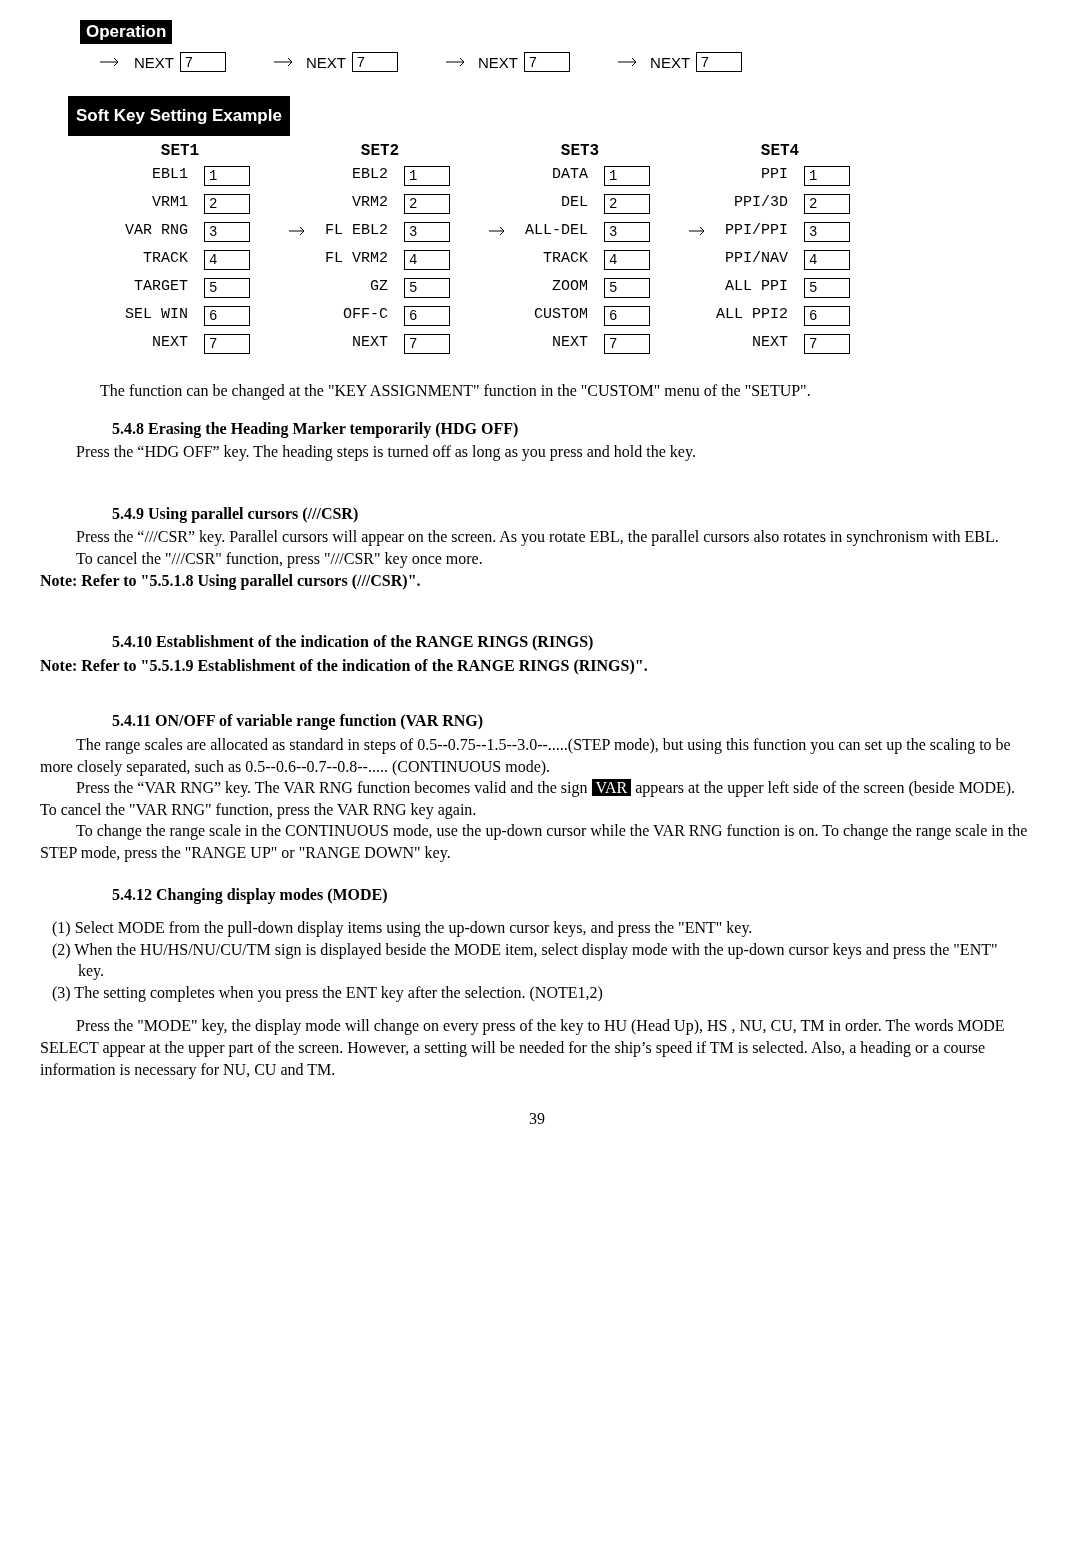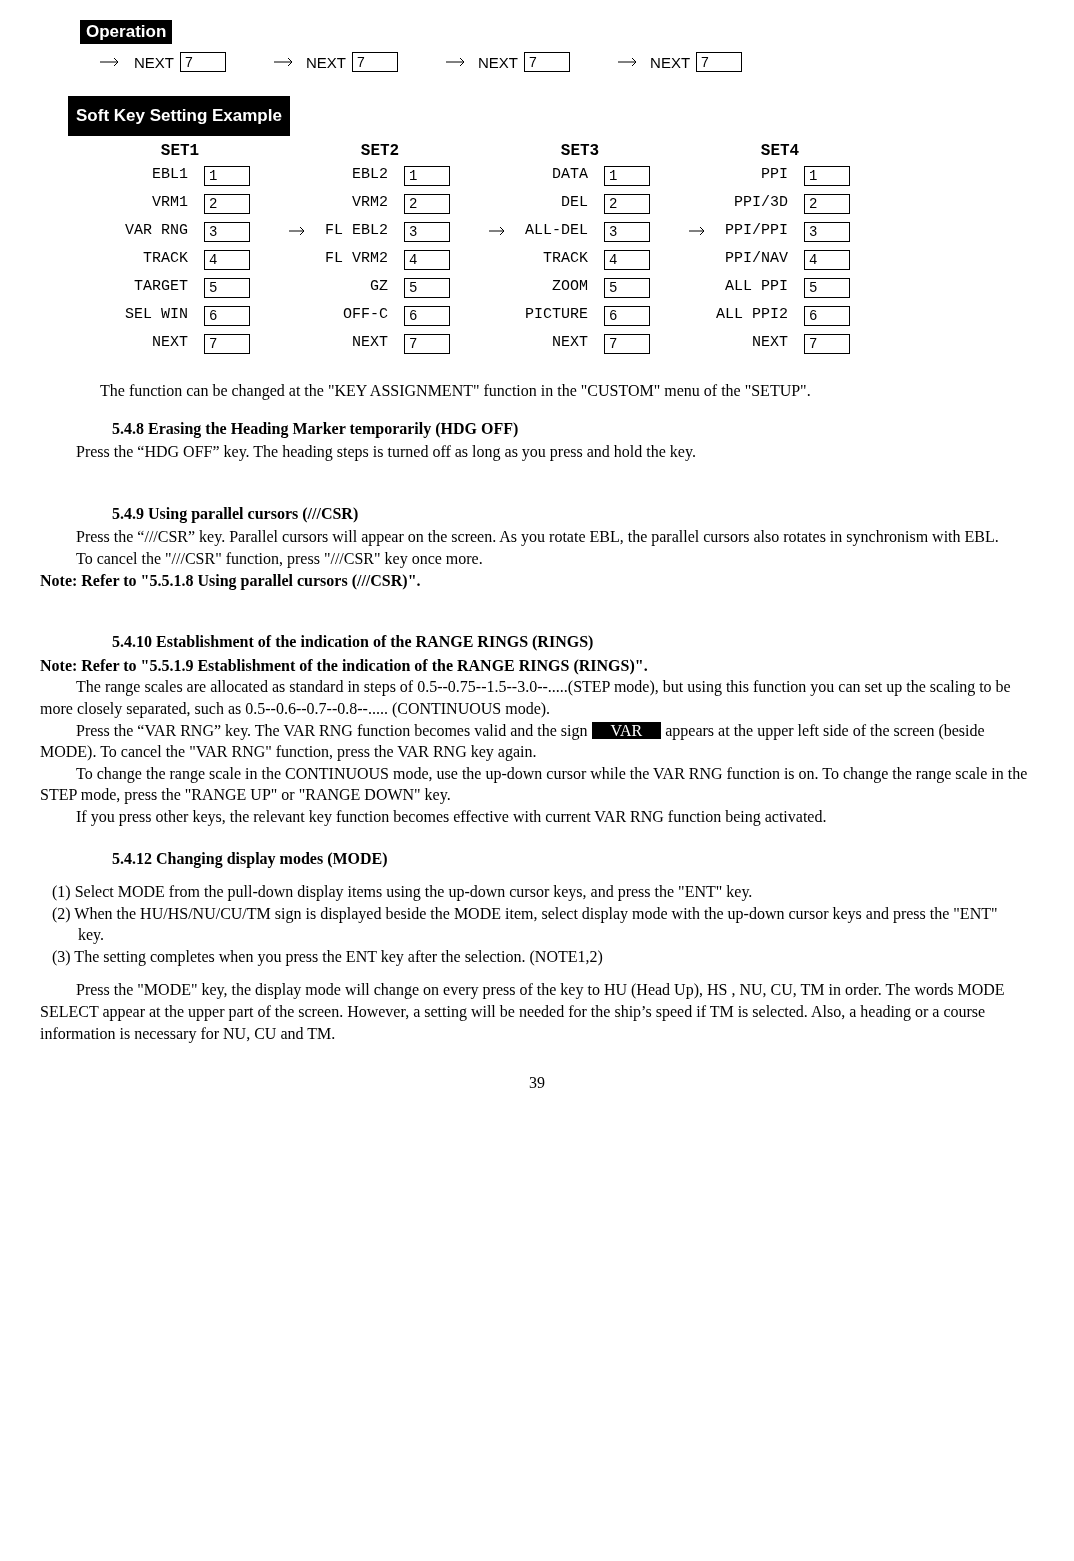--- a/index.html
+++ b/index.html
@@ -73,21 +73,21 @@
     text-indent: 72px;
   }
   .section-title-first {
     font-weight: bold;
     margin: 14px 0 2px 0;
     text-indent: 72px;
   }
   .note { font-weight: bold; margin:0; }
   .inv {
     background:#000; color:#fff;
-    padding: 0 19px;
+    padding: 0 4px;
   }
   .numlist { margin:12px; padding:0; }
   .numlist .li1 { margin:0; padding-left:26px; text-indent:-26px; }
   .pagenum {
     text-align:center;
     font-size:16px;
     margin-top: 30px;
   }
   .arrow-inline svg { vertical-align: middle; }
   .first-note { text-indent:60px; margin-top:4px; }
@@ -239,21 +239,21 @@
       </div>
     <div class="krow">
         <span class="klabel">TRACK</span>
         <span class="kbox">4</span>
       </div>
     <div class="krow">
         <span class="klabel">ZOOM</span>
         <span class="kbox">5</span>
       </div>
     <div class="krow">
-        <span class="klabel">PICTURE</span>
+        <span class="klabel">CUSTOM</span>
         <span class="kbox">6</span>
       </div>
     <div class="krow">
         <span class="klabel">NEXT</span>
         <span class="kbox">7</span>
       </div>
   </div>
 
   <div class="setcol">
     <div class="sethdr">SET4</div>
@@ -300,26 +300,26 @@
   <p class="para-indent">Press the “HDG OFF” key. The heading steps is turned off as long as you press and hold the key.</p>
 
   <p class="section-title" style="margin-top:40px;">5.4.9 Using parallel cursors (///CSR)</p>
   <p class="para-indent">Press the “///CSR” key. Parallel cursors will appear on the screen. As you rotate EBL, the parallel cursors also rotates in synchronism with EBL.</p>
   <p class="para-indent">To cancel the "///CSR" function, press "///CSR" key once more.</p>
   <p class="note">Note: Refer to "5.5.1.8 Using parallel cursors (///CSR)".</p>
 
   <p class="section-title" style="margin-top:40px;">5.4.10 Establishment of the indication of the RANGE RINGS (RINGS)</p>
   <p class="note">Note: Refer to "5.5.1.9 Establishment of the indication of the RANGE RINGS (RINGS)".</p>
 
+  <p class="section-title" style="margin-top:34px;">5.4.11 ON/OFF of variable range function (VAR RNG)</p>
   <p class="para-indent">The range scales are allocated as standard in steps of 0.5--0.75--1.5--3.0--.....(STEP mode), but using this function you can set up the scaling to be more closely separated, such as 0.5--0.6--0.7--0.8--..... (CONTINUOUS mode).</p>
   <p class="para-indent">
     <span>Press the “VAR RNG” key. The VAR RNG function becomes valid and the sign </span><span class="inv">VAR</span><span>  appears at the upper left side of the screen (beside MODE). To cancel the "VAR RNG" function, press the  VAR RNG key again.</span>
   </p>
   <p class="para-indent">To change the range scale in the CONTINUOUS mode, use the up-down cursor while the VAR RNG function is on. To change the range scale in the STEP mode, press the "RANGE UP" or "RANGE DOWN" key.</p>
-  <p class="para-indent">If you press other keys, the relevant key function becomes effective with current VAR RNG function being activated.</p>
 
   <p class="section-title" style="margin-top:20px;">5.4.12 Changing display modes (MODE)</p>
   <div class="numlist">
     <p class="li1">(1)  Select MODE from the pull-down display items using the up-down cursor keys, and press the "ENT" key.</p>
     <p class="li1">(2)  When the HU/HS/NU/CU/TM sign is displayed beside the MODE item, select display mode with the up-down cursor keys and press the "ENT" key.</p>
     <p class="li1">(3)  The setting completes when you press the ENT key after the selection.  (NOTE1,2)</p>
   </div>
   <p class="para-indent">Press the "MODE" key, the display mode will change on every press of the key to HU (Head Up), HS , NU, CU, TM in order. The words MODE SELECT appear at the upper part of the screen. However, a setting will be needed for the ship’s speed if TM is selected. Also, a heading or a course information is necessary for NU, CU and TM.</p>
 
 </div>

